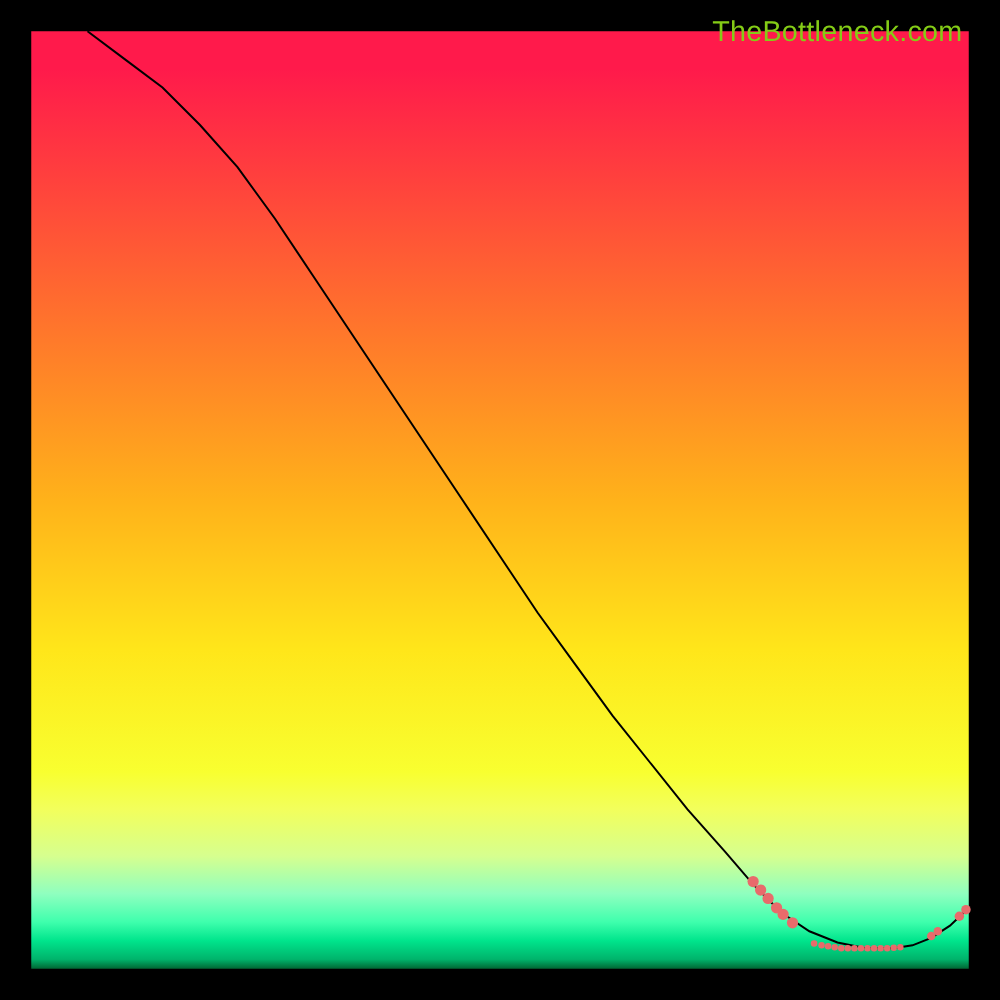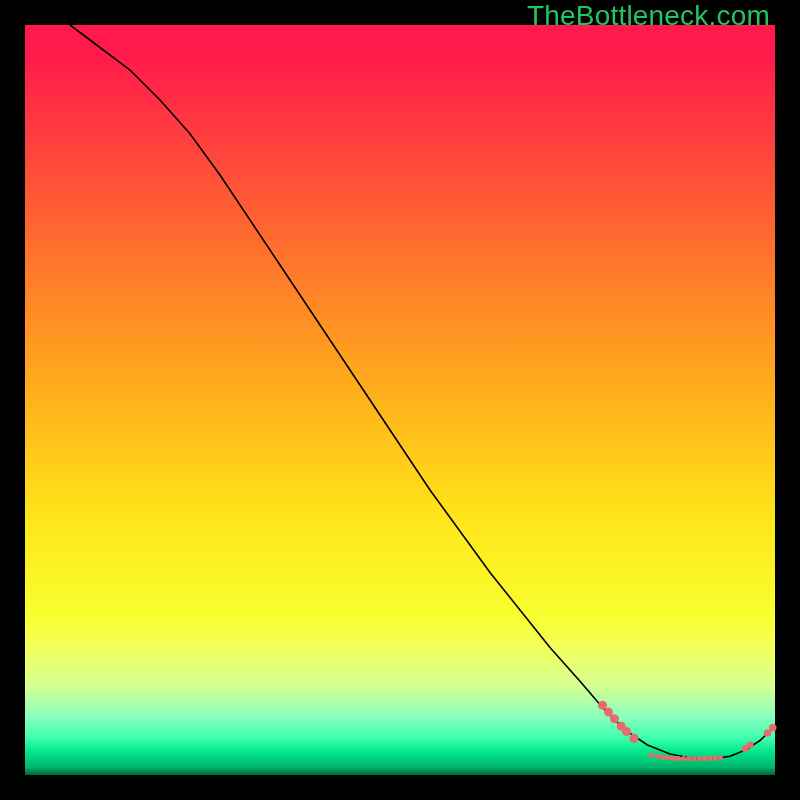--- a/index.html
+++ b/index.html
@@ -35,24 +35,24 @@
       #d6ff8f 88%,
       #8fffbf 92%,
       #3fffad 95%,
       #00e58c 97%,
       #00b36b 99%,
       #006633 100%
     );
   }
   .watermark {
     position: absolute;
-    top: 0;
+    top: 12px;
     right: 30px;
-    color: #22c55e;
-    font-size: 28px;
+    color: #84cc16;
+    font-size: 23px;
     letter-spacing: 0.2px;
     font-weight: 400;
     user-select: none;
   }
   svg.curve {
     position: absolute;
     left: 0;
     top: 0;
     width: 750px;
     height: 750px;

